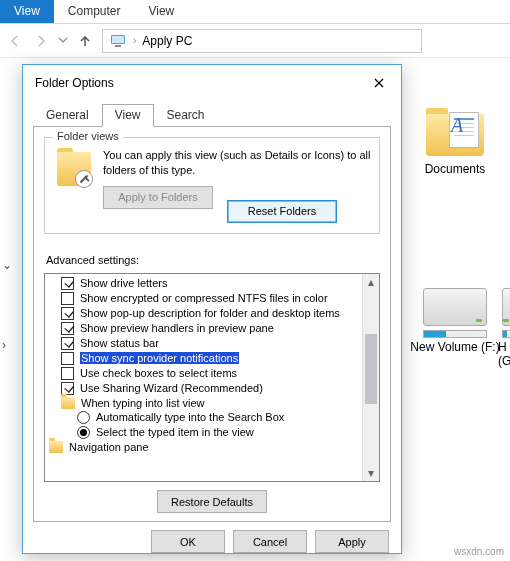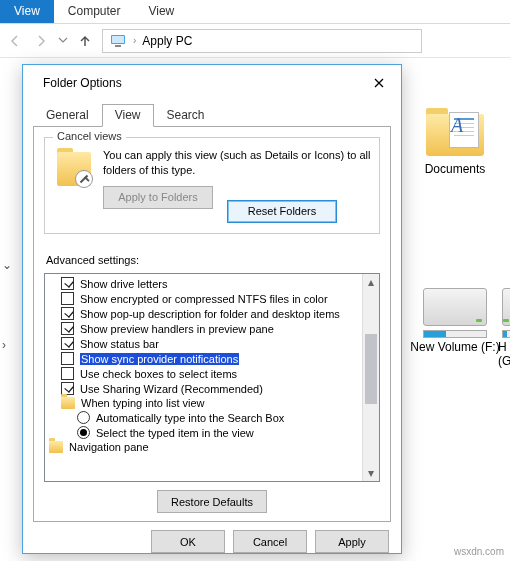--- a/index.html
+++ b/index.html
@@ -32,21 +32,21 @@
 .folder-doc::after { content:""; position:absolute; left:4px; right:4px; top:10px; height:14px; background:repeating-linear-gradient(#ccc,#ccc 1px,transparent 1px,transparent 4px); }
 .folder-a { position:absolute; left:28px; top:6px; font-style:italic; font-family:Georgia,serif; font-size:20px; color:#3a6fb7; }
 
 .drive-shape { width:64px; height:38px; margin:0 auto 4px; background:linear-gradient(#f4f4f4,#d7d7d7); border:1px solid #aaa; border-radius:3px; position:relative; }
 .drive-shape::after { content:""; position:absolute; bottom:3px; right:4px; width:6px; height:3px; background:#6fbf4b; border-radius:1px; }
 .drive-bar { width:64px; height:8px; margin:0 auto 2px; border:1px solid #aaa; background:#eee; position:relative; }
 .drive-bar .fill { position:absolute; left:0; top:0; bottom:0; width:35%; background:#26a0da; }
 
 
 .dialog { position:absolute; left:22px; top:64px; width:380px; height:490px; background:#fff; border:1px solid #4aa3df; box-shadow:0 4px 18px rgba(0,0,0,0.25); }
-.titlebar { display:flex; align-items:center; justify-content:space-between; padding:8px 8px 6px 12px;margin-left:8px; }
+.titlebar { display:flex; align-items:center; justify-content:space-between; padding:8px 8px 6px 12px; }
 .titlebar .title { font-size:12px; }
 .closebtn { width:28px; height:20px; display:flex; align-items:center; justify-content:center; }
 .closebtn svg { width:10px; height:10px; }
 
 .tabs { display:flex; align-items:flex-end; padding:0 10px; margin-top:4px; }
 .dlg-tab { padding:3px 12px 4px; border:1px solid transparent; color:#333; font-size:12px; position:relative; top:1px; }
 .dlg-tab.active { border:1px solid #aaa; border-bottom:1px solid #fff; background:#fff; }
 .tab-body { border:1px solid #aaa; margin:0 10px 8px; padding:10px 10px 8px; height:396px; display:flex; flex-direction:column; }
 
 
@@ -67,21 +67,21 @@
 .btn.disabled { color:#888; }
 .btn.focused { border:1px solid #2a8dd4; box-shadow:inset 0 0 0 1px #7ec3ef; background:#eaf4fc;margin-top:14px; }
 
 
 .adv-label { font-size:11px; margin:10px 0 7px 2px; }
 .adv-list { border:1px solid #828790; flex:1; overflow:hidden; position:relative; background:#fff; }
 .adv-scroll { position:absolute; right:0; top:0; bottom:0; width:17px; background:#f0f0f0; border-left:1px solid #ddd;}
 .adv-scroll .sbtn { height:17px; display:flex; align-items:center; justify-content:center; color:#666; }
 .adv-scroll .thumb { position:absolute; left:2px; right:2px; top:60px; height:70px; background:#c2c3c9; border-radius:0;}
 .adv-items { padding:2px 2px; }
-.adv-item { display:flex; align-items:flex-end; gap:6px; padding:1px 2px 1px 14px; font-size:11px; color:#000; white-space:nowrap;}
+.adv-item { display:flex; align-items:center; gap:6px; padding:1px 2px 1px 14px; font-size:11px; color:#000; white-space:nowrap;}
 .adv-item.indent { padding-left:30px; }
 .adv-item .cb { width:13px; height:13px; border:1px solid #333; flex:0 0 13px; position:relative; background:#fff;}
 .adv-item .cb.checked::after { content:""; position:absolute; left:2px; top:-1px; width:8px; height:10px; border-right:2px solid #1a1a1a; border-bottom:2px solid #1a1a1a; transform:rotate(40deg) scale(.62); }
 .adv-item .rb { width:13px; height:13px; border:1px solid #333; border-radius:50%; flex:0 0 13px; position:relative; background:#fff;}
 .adv-item .rb.on::after { content:""; position:absolute; left:2px; top:2px; width:7px; height:7px; background:#000; border-radius:50%; }
 .adv-item .mini-folder { width:14px; height:12px; background:linear-gradient(#ffe9a6,#f1c14f); border-radius:1px; flex:0 0 14px; position:relative;}
 .adv-item .mini-folder::before { content:""; position:absolute; left:0; top:-3px; width:6px; height:3px; background:#f3cf6a; border-radius:1px 1px 0 0;}
 .adv-item .sel { background:#1d4ed8; color:#fff; padding:0 1px; }
 
 .restore-row { display:flex; justify-content:center; margin-top:8px; }
@@ -179,21 +179,21 @@
   </div>
 
   <div class="tabs">
     <div class="dlg-tab">General</div>
     <div class="dlg-tab active">View</div>
     <div class="dlg-tab">Search</div>
   </div>
 
   <div class="tab-body">
     <div class="groupbox">
-      <span class="legend">Cancel views</span>
+      <span class="legend">Folder views</span>
       <div class="group-row">
         <div class="group-icon">
           <div class="ft"></div>
             <div class="fb"></div>
             <div class="fm"></div>
         </div>
         <div class="group-col">
           <div class="group-text">You can apply this view (such as Details or Icons) to all folders of this type.</div>
           <div class="group-btns">
             <div class="btn disabled">Apply to Folders</div>

